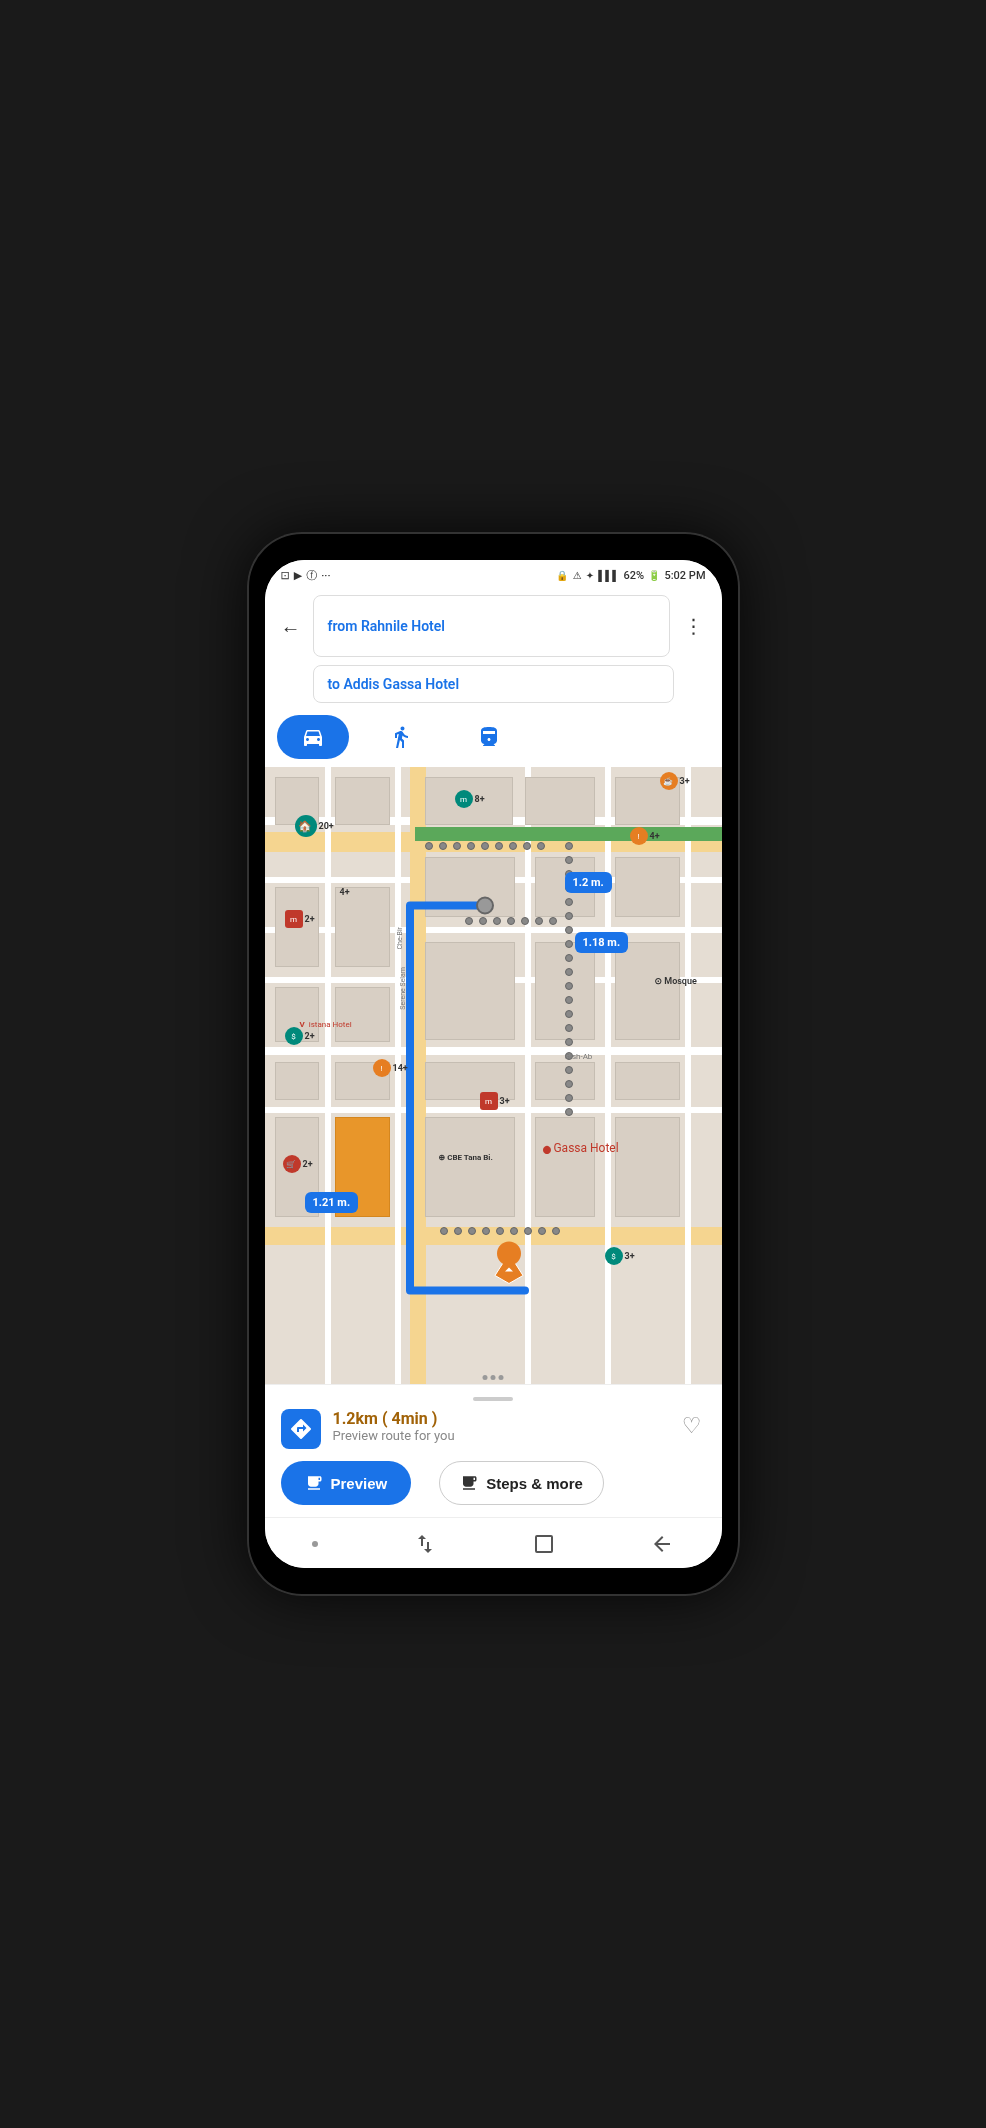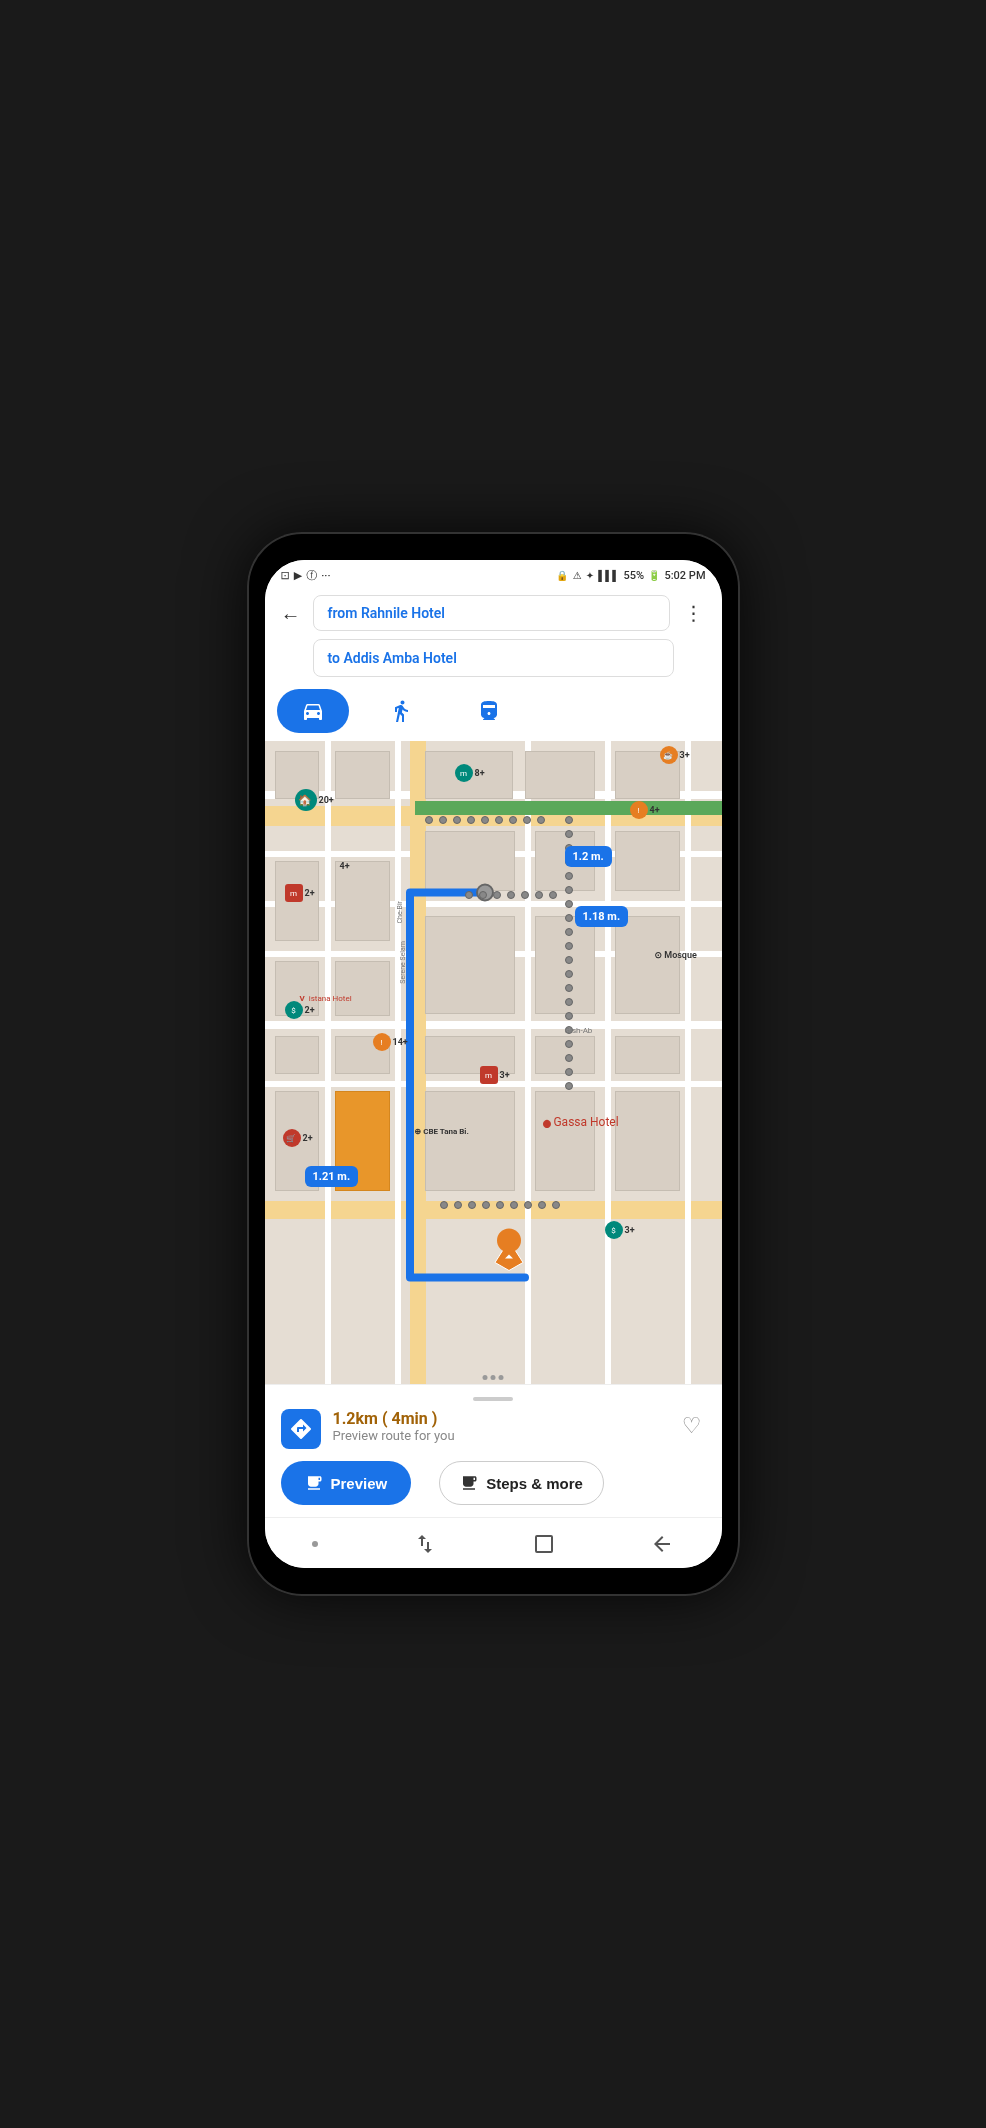--- a/index.html
+++ b/index.html
@@ -79,21 +79,21 @@
       font-size: 20px;
       color: #333;
       cursor: pointer;
       padding: 4px;
     }
 
     .route-input {
       flex: 1;
       border: 1.5px solid #ddd;
       border-radius: 8px;
-      padding: 9px 14px;
+      padding: 22px 14px;
       font-size: 14px;
       font-weight: 600;
       color: #1a73e8;
       background: #fff;
     }
 
     .more-btn {
       font-size: 20px;
       color: #333;
       cursor: pointer;
@@ -352,33 +352,33 @@
         <span style="font-size:11px;">⊡</span>
         <span style="font-size:11px;">▶</span>
         <span style="font-size:11px;">ⓕ</span>
         <span style="font-size:11px;">···</span>
       </div>
       <div class="status-right">
         <span style="font-size:10px;">🔒</span>
         <span style="font-size:10px;">⚠</span>
         <span style="font-size:10px;">✦</span>
         <span style="font-size:10px;">▌▌▌</span>
-        <span>55%</span>
+        <span>62%</span>
         <span style="font-size:10px;">🔋</span>
         <span>5:02 PM</span>
       </div>
     </div>
 
     <div class="header">
       <div class="header-row">
         <span class="back-btn">←</span>
         <div class="route-input">from Rahnile Hotel</div>
         <span class="more-btn">⋮</span>
       </div>
-      <div class="route-input-to">to Addis Amba Hotel</div>
+      <div class="route-input-to">to Addis Gassa Hotel</div>
     </div>
 
     <div class="mode-tabs">
       <div class="mode-tab active">
         <svg viewBox="0 0 24 24" fill="white">
           <path d="M18.92 6.01C18.72 5.42 18.16 5 17.5 5h-11c-.66 0-1.21.42-1.42 1.01L3 12v8c0 .55.45 1 1 1h1c.55 0 1-.45 1-1v-1h12v1c0 .55.45 1 1 1h1c.55 0 1-.45 1-1v-8l-2.08-5.99zM6.5 16c-.83 0-1.5-.67-1.5-1.5S5.67 13 6.5 13s1.5.67 1.5 1.5S7.33 16 6.5 16zm11 0c-.83 0-1.5-.67-1.5-1.5s.67-1.5 1.5-1.5 1.5.67 1.5 1.5-.67 1.5-1.5 1.5zM5 11l1.5-4.5h11L19 11H5z"></path>
         </svg>
       </div>
       <div class="mode-tab">
         <svg viewBox="0 0 24 24" fill="#1a73e8">
@@ -559,21 +559,21 @@
           <div style="width:18px;height:18px;background:#e67e22;border-radius:50%;display:flex;align-items:center;justify-content:center;font-size:8px;color:white;">!</div>
           <span style="font-size:9px;font-weight:700;color:#333;">14+</span>
         </div>
 
         <div style="position:absolute;top:325px;left:215px;display:flex;align-items:center;gap:2px;">
           <div style="width:18px;height:18px;background:#c0392b;border-radius:3px;display:flex;align-items:center;justify-content:center;font-size:8px;color:white;">m</div>
           <span style="font-size:9px;font-weight:700;color:#333;">3+</span>
         </div>
 
         <div style="position:absolute;top:378px;left:150px;">
-          <span style="font-size:8px;font-weight:700;color:#333;">⊕ CBE Tana Bi.</span>
+          <span style="font-size:8px;font-weight:700;color:#333;padding-left:24px;">⊕ CBE Tana Bi.</span>
         </div>
 
         <div style="position:absolute;top:370px;left:278px;">
           <span style="font-size:8px;color:#c0392b;">⬤ </span>
           <span style="font-size:12px;font-weight:400;color:#c0392b;">Gassa Hotel</span>
         </div>
 
         <div style="position:absolute;top:202px;left:390px;">
           <span style="font-size:9px;font-weight:600;color:#333;">⊙ Mosque</span>
         </div>

